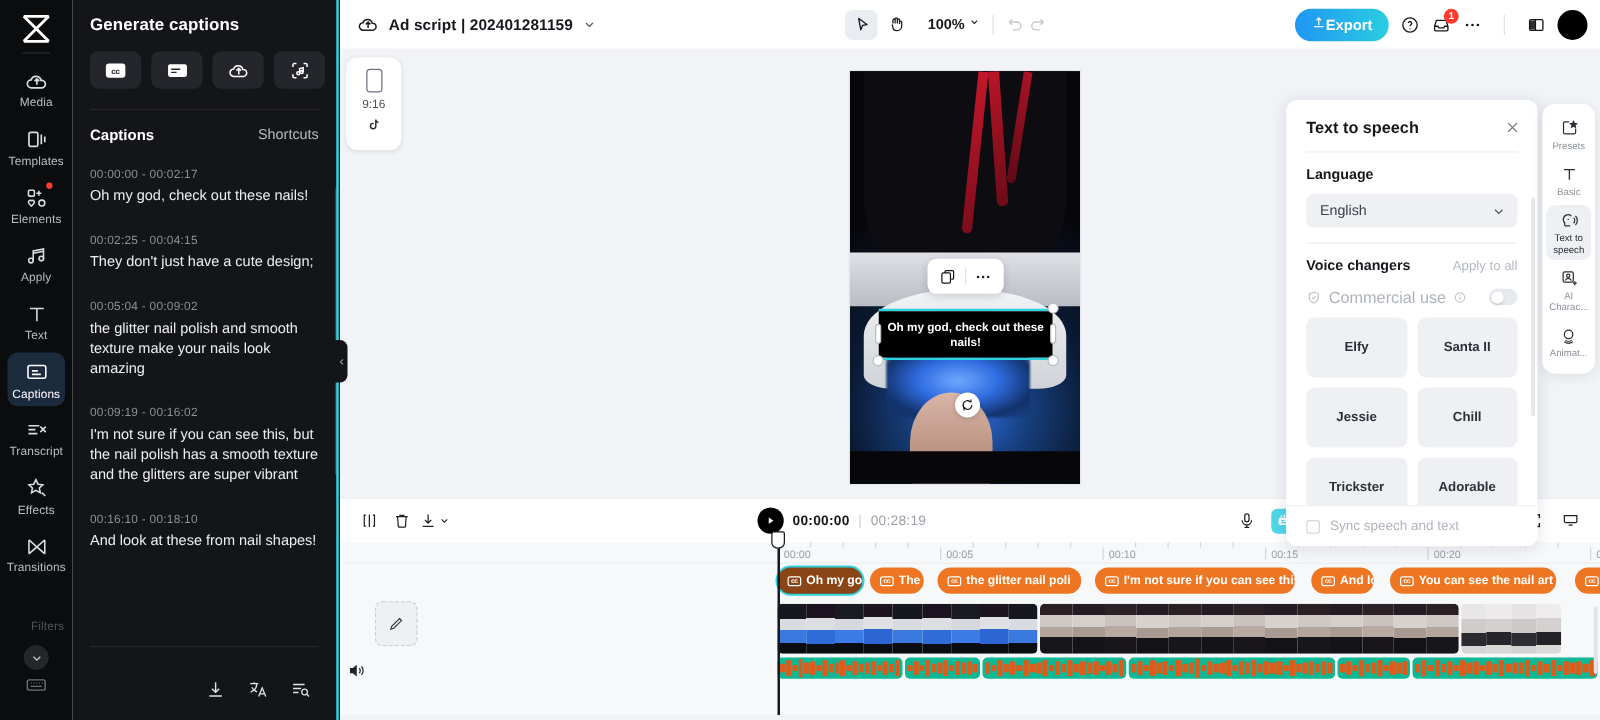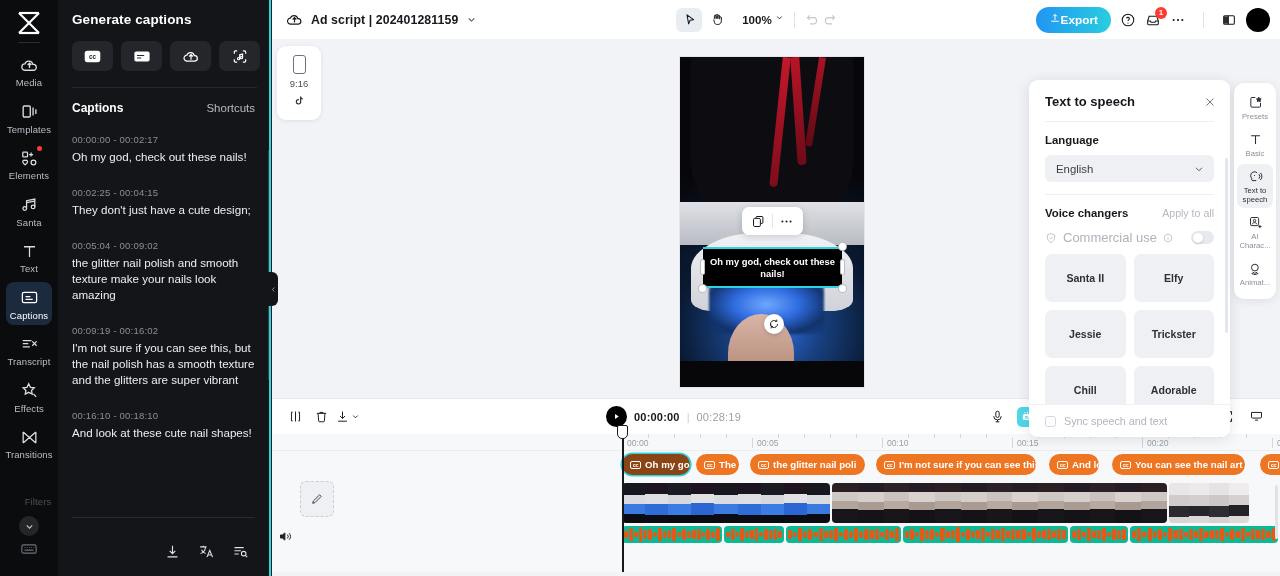--- a/index.html
+++ b/index.html
@@ -298,21 +298,21 @@
 
     <div class="rail-item">
       <span class="ic">
         <svg width="19" height="19" viewBox="0 0 24 24" fill="none" stroke="currentColor" stroke-width="1.6">
             <circle cx="6" cy="17" r="2.3"></circle>
             <circle cx="16.5" cy="15" r="2.3"></circle>
             <path d="M8.3 17V7.2l10.4-2v9.8"></path>
             <path d="M8.3 9.6 18.7 7.6"></path>
           </svg>
       </span>
-      <span class="lb">Santa</span>
+      <span class="lb">Apply</span>
     </div>
 
     <div class="rail-item">
       <span class="ic">
         <svg width="19" height="19" viewBox="0 0 24 24" fill="none" stroke="currentColor" stroke-width="1.6">
             <path d="M5 6h14M12 6v13"></path>
           </svg>
       </span>
       <span class="lb">Text</span>
     </div>
@@ -434,21 +434,21 @@
       <div class="cap-item">
         <div class="cap-time">00:05:04 - 00:09:02</div>
         <div class="cap-text">the glitter nail polish and smooth texture make your nails look amazing</div>
       </div>
       <div class="cap-item">
         <div class="cap-time">00:09:19 - 00:16:02</div>
         <div class="cap-text">I'm not sure if you can see this, but the nail polish has a smooth texture and the glitters are super vibrant</div>
       </div>
       <div class="cap-item">
         <div class="cap-time">00:16:10 - 00:18:10</div>
-        <div class="cap-text">And look at these cute nail shapes!</div>
+        <div class="cap-text">And look at these from nail shapes!</div>
       </div>
       <div class="cap-fade"></div>
     </div>
 
     <div class="panel-scroll"></div>
 
     <div class="cap-footer">
       <span class="fi">
         <svg width="17" height="17" viewBox="0 0 24 24" fill="none" stroke="currentColor" stroke-width="1.6">
             <path d="M12 4v11M8 11.2l4 4 4-4M5 19.5h14"></path>
@@ -668,25 +668,25 @@
                 <path d="M12 10.5v6.5"></path>
                 <circle cx="12" cy="7.3" r="1" fill="currentColor" stroke="none"></circle>
               </svg>
           </span>
           <span class="toggle">
               <i></i>
             </span>
         </div>
 
         <div class="voice-grid">
+          <div class="voice">Elfy</div>
           <div class="voice">Santa II</div>
-          <div class="voice">Elfy</div>
           <div class="voice">Jessie</div>
+          <div class="voice">Chill</div>
           <div class="voice">Trickster</div>
-          <div class="voice">Chill</div>
           <div class="voice">Adorable</div>
         </div>
 
         <div class="tts-sb"></div>
 
         <div class="tts-foot">
           <span class="cbx"></span>
           <span class="ft">Sync speech and text</span>
         </div>
       </div>

